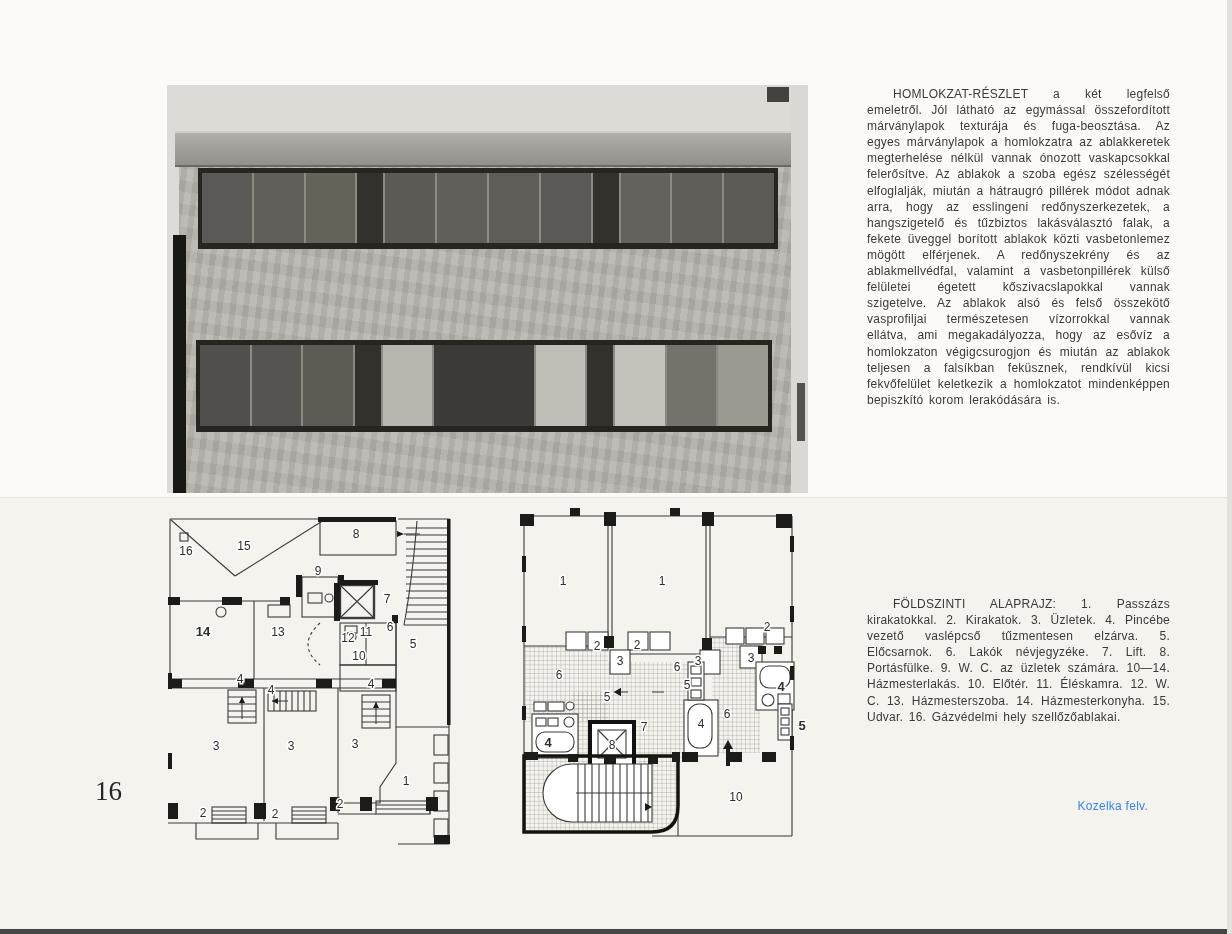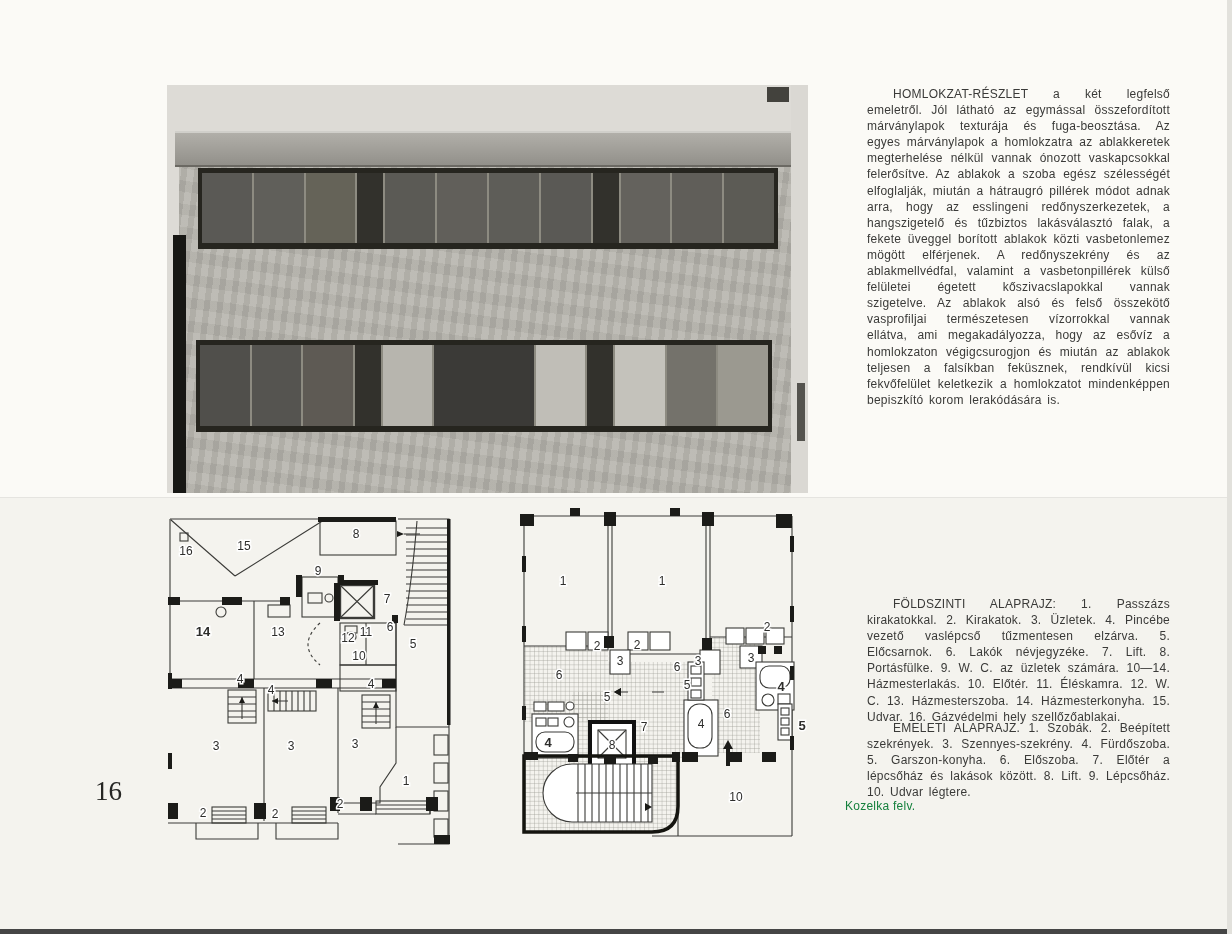--- a/index.html
+++ b/index.html
@@ -46,21 +46,21 @@
   svg.plan .lift{fill:#fff;stroke:#111;stroke-width:4;}
   svg.plan .thick{stroke:#14140f;stroke-width:3.5;fill:none;}
   .plan-label{font-family:"Liberation Sans",sans-serif;font-size:12px;fill:#2d2d2b;
               text-anchor:middle;paint-order:stroke;stroke:#ffffff;stroke-width:3px;}
   .plan-label.bold{font-weight:bold;font-size:13px;}
 
   
   .tcol{position:absolute;left:845px;width:303px;color:#3a3a38;font-size:12px;
         line-height:16.1px;text-align:justify;letter-spacing:0.25px;word-spacing:2px;margin-left:22px;}
   .tcol p{margin:0;text-indent:26px;}
-  .credit{position:absolute;left:845px;width:303px;color:#15803d;
+  .credit{position:absolute;left:845px;width:303px;text-align:right;color:#3b82f6;
           font-size:12px;letter-spacing:0.25px;}
   .page-num{position:absolute;left:95px;top:776px;font-family:"Liberation Serif",serif;
             font-size:27px;color:#262624;}
 </style>
 </head>
 <body>
 
 <div id="page">
 
   <div class="seam-band"></div>
@@ -316,23 +316,20 @@
 
   <div class="tcol" style="top:86px">
     <p>HOMLOKZAT-RÉSZLET a két legfelső emeletről. Jól látható az egymással összefordított márványlapok texturája és fuga-beosztása. Az egyes márványlapok a homlokzatra az ablakkeretek megterhelése nélkül vannak ónozott vaskapcsokkal felerősítve. Az ablakok a szoba egész szélességét elfoglalják, miután a hátraugró pillérek módot adnak arra, hogy az esslingeni redőnyszerkezetek, a hangszigetelő és tűzbiztos lakásválasztó falak, a fekete üveggel borított ablakok közti vasbetonlemez mögött elférjenek. A redőnyszekrény és az ablakmellvédfal, valamint a vasbetonpillérek külső felületei égetett kőszivacslapokkal vannak szigetelve. Az ablakok alsó és felső összekötő vasprofiljai természetesen vízorrokkal vannak ellátva, ami megakadályozza, hogy az esővíz a homlokzaton végigcsurogjon és miután az ablakok teljesen a falsíkban feküsznek, rendkívül kicsi fekvőfelület keletkezik a homlokzatot mindenképpen bepiszkító korom lerakódására is.</p>
   </div>
 
 
   <div class="tcol" style="top:596px">
     <p>FÖLDSZINTI ALAPRAJZ: 1. Passzázs kirakatokkal. 2. Kirakatok. 3. Üzletek. 4. Pincébe vezető vaslépcső tűzmentesen elzárva. 5. Előcsarnok. 6. Lakók névjegyzéke. 7. Lift. 8. Portásfülke. 9. W. C. az üzletek számára. 10—14. Házmesterlakás. 10. Előtér. 11. Éléskamra. 12. W. C. 13. Házmesterszoba. 14. Házmesterkonyha. 15. Udvar. 16. Gázvédelmi hely szellőzőablakai.</p>
   </div>
 
-  <div class="tcol" style="top:720px">
-    <p>EMELETI ALAPRAJZ. 1. Szobák. 2. Beépített szekrények. 3. Szennyes-szekrény. 4. Fürdőszoba. 5. Garszon-konyha. 6. Előszoba. 7. Előtér a lépcsőház és lakások között. 8. Lift. 9. Lépcsőház. 10. Udvar légtere.</p>
-  </div>
 
   <div class="credit" style="top:799px">Kozelka felv.</div>
 
   <div class="page-num">16</div>
 
   <div class="bottom-edge"></div>
   <div class="right-edge"></div>
 </div>
 
 </body></html>

